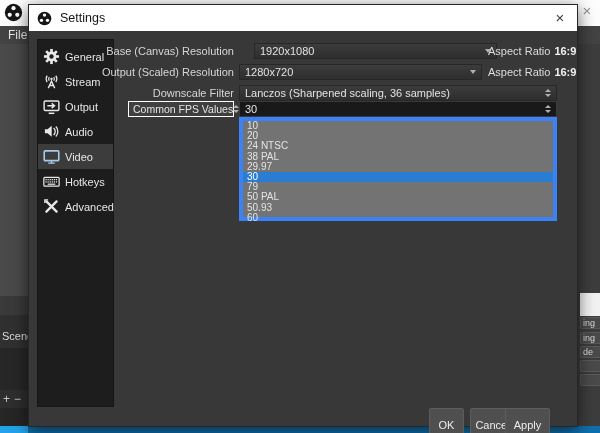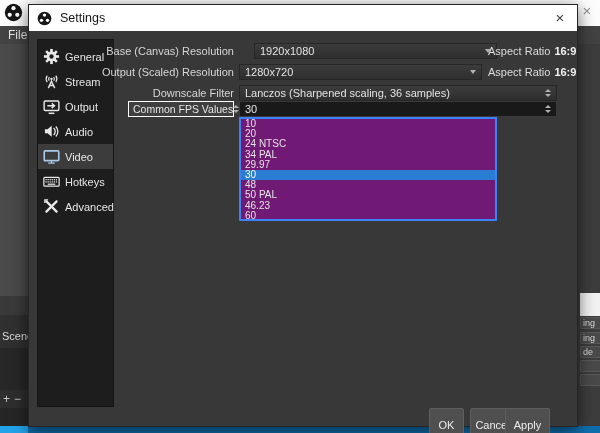--- a/index.html
+++ b/index.html
@@ -58,22 +58,22 @@
     border-top:3.5px solid #b0b0b0;}
   .aspect{position:absolute;left:459px;font-size:11px;color:#dddddd;white-space:nowrap;}
   .aspect b{color:#f2f2f2;margin-left:4px;}
 
   .fps-label-btn{position:absolute;left:99px;top:96px;width:106px;height:16px;background:#3f3f3f;
     border:1px solid #ffffff;box-sizing:border-box;display:flex;align-items:center;
     padding:0 4px;font-size:10.5px;color:#e4e4e4;white-space:nowrap;}
   .fps-combo{position:absolute;left:210px;top:96px;width:318px;height:16px;background:#191919;
     border:1px solid #3a3a3a;box-sizing:border-box;display:flex;align-items:center;
     padding:0 5px;font-size:11px;color:#e4e4e4;}
-  .dropdown{position:absolute;left:210px;top:112px;width:258px;height:104px;background:#701a75;
-    border:2px solid #3b82f6;box-sizing:border-box;}
+  .dropdown{position:absolute;left:210px;top:112px;width:318px;height:104px;background:#737373;
+    border:4px solid #3b82f6;box-sizing:border-box;}
   .opt{height:10.2px;line-height:10.4px;font-size:10px;color:#e4e4e4;padding-left:4px;overflow:hidden;}
   .opt.selected{background:#2b7cd3;color:#ffffff;}
 
   .btn{position:absolute;top:403px;height:33px;background:#4f4f4f;border:1px solid #5d5d5d;
     border-radius:2px;color:#ececec;font-size:11px;display:flex;align-items:center;
     justify-content:center;box-sizing:border-box;}
   .btn-ok{left:400px;width:35px;}
   .btn-cancel{left:441px;width:45px;}
   .btn-apply{left:476px;width:45px;}
 </style>
@@ -247,26 +247,26 @@
       <span class="spinner">
           <span class="spin-up"></span>
           <span class="spin-dn"></span>
         </span>
     </div>
 
     <div class="dropdown">
       <div class="opt">10</div>
       <div class="opt">20</div>
       <div class="opt">24 NTSC</div>
-      <div class="opt">34 PAL</div>
+      <div class="opt">38 PAL</div>
       <div class="opt">29.97</div>
       <div class="opt selected">30</div>
-      <div class="opt">48</div>
+      <div class="opt">79</div>
       <div class="opt">50 PAL</div>
-      <div class="opt">46.23</div>
+      <div class="opt">50.93</div>
       <div class="opt">60</div>
     </div>
 
     <div class="btn btn-ok">OK</div>
     <div class="btn btn-cancel">Cancel</div>
     <div class="btn btn-apply">Apply</div>
   </div>
 </div>
 
 </body></html>

